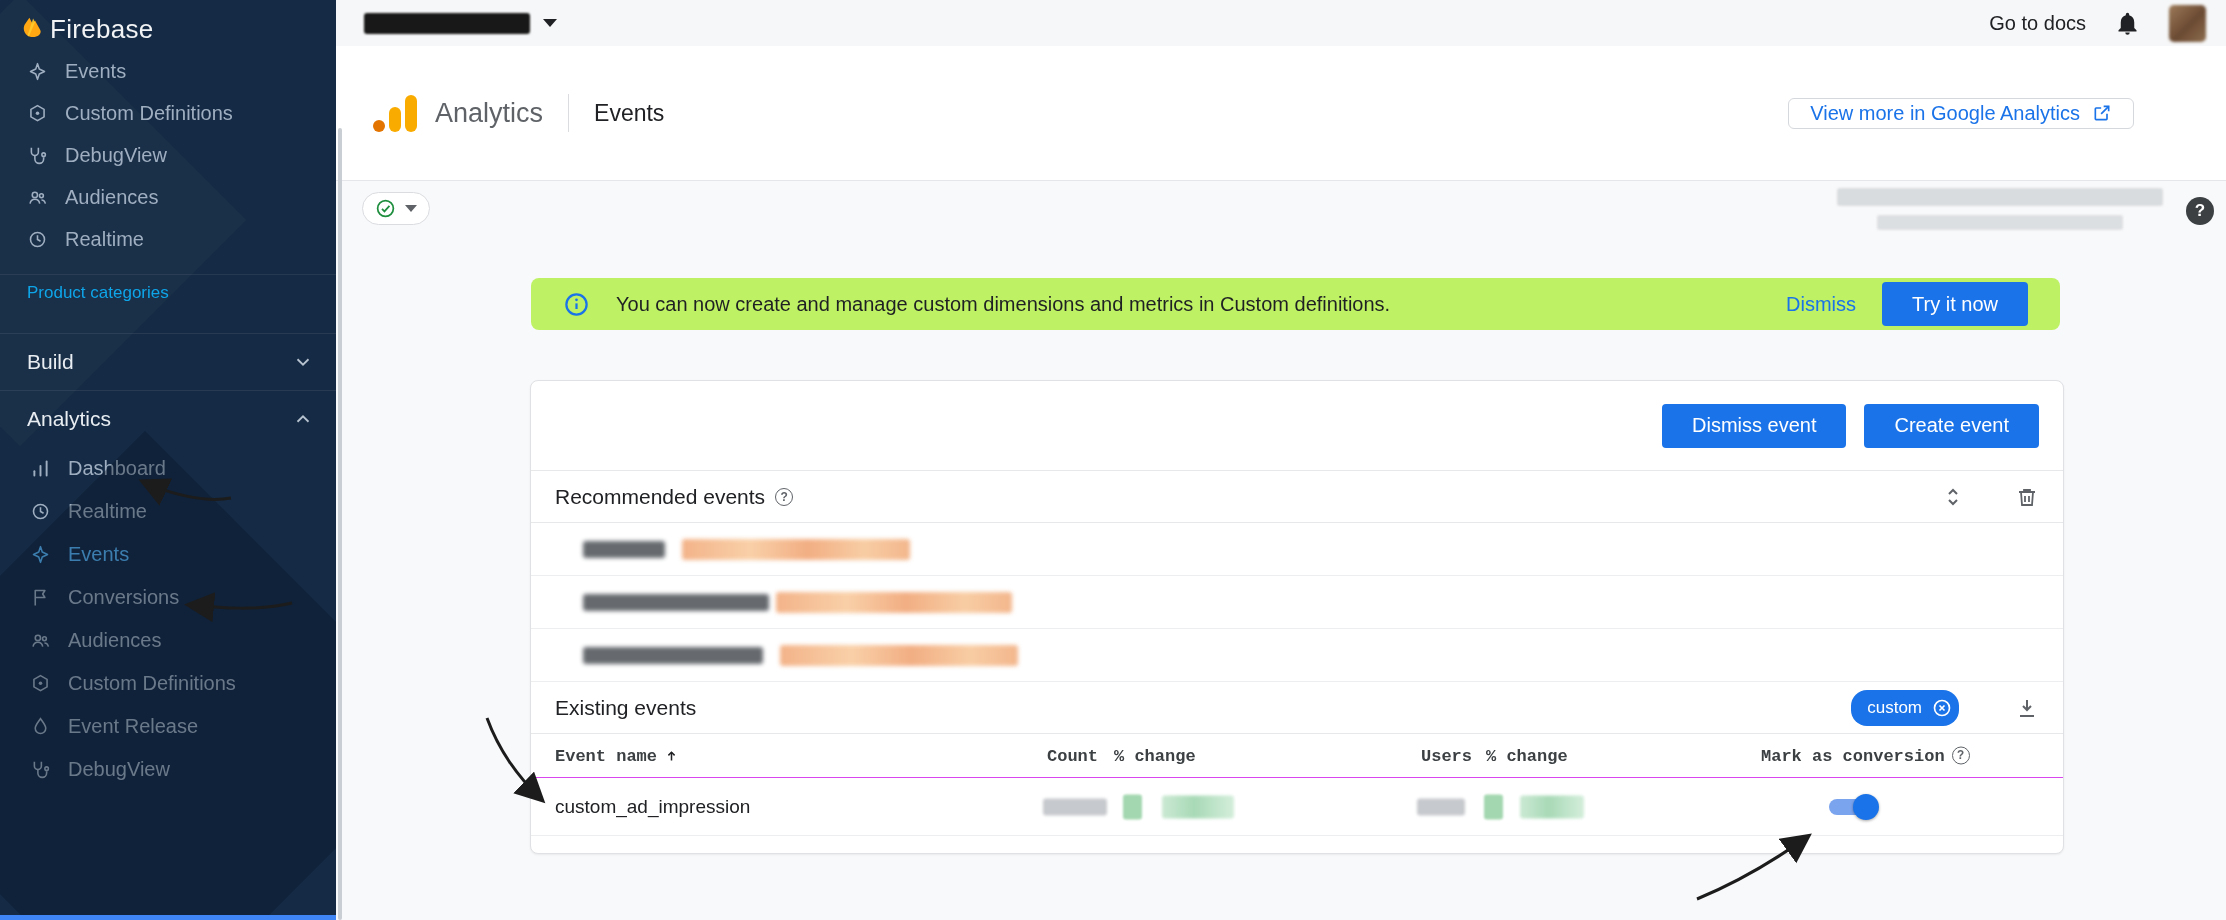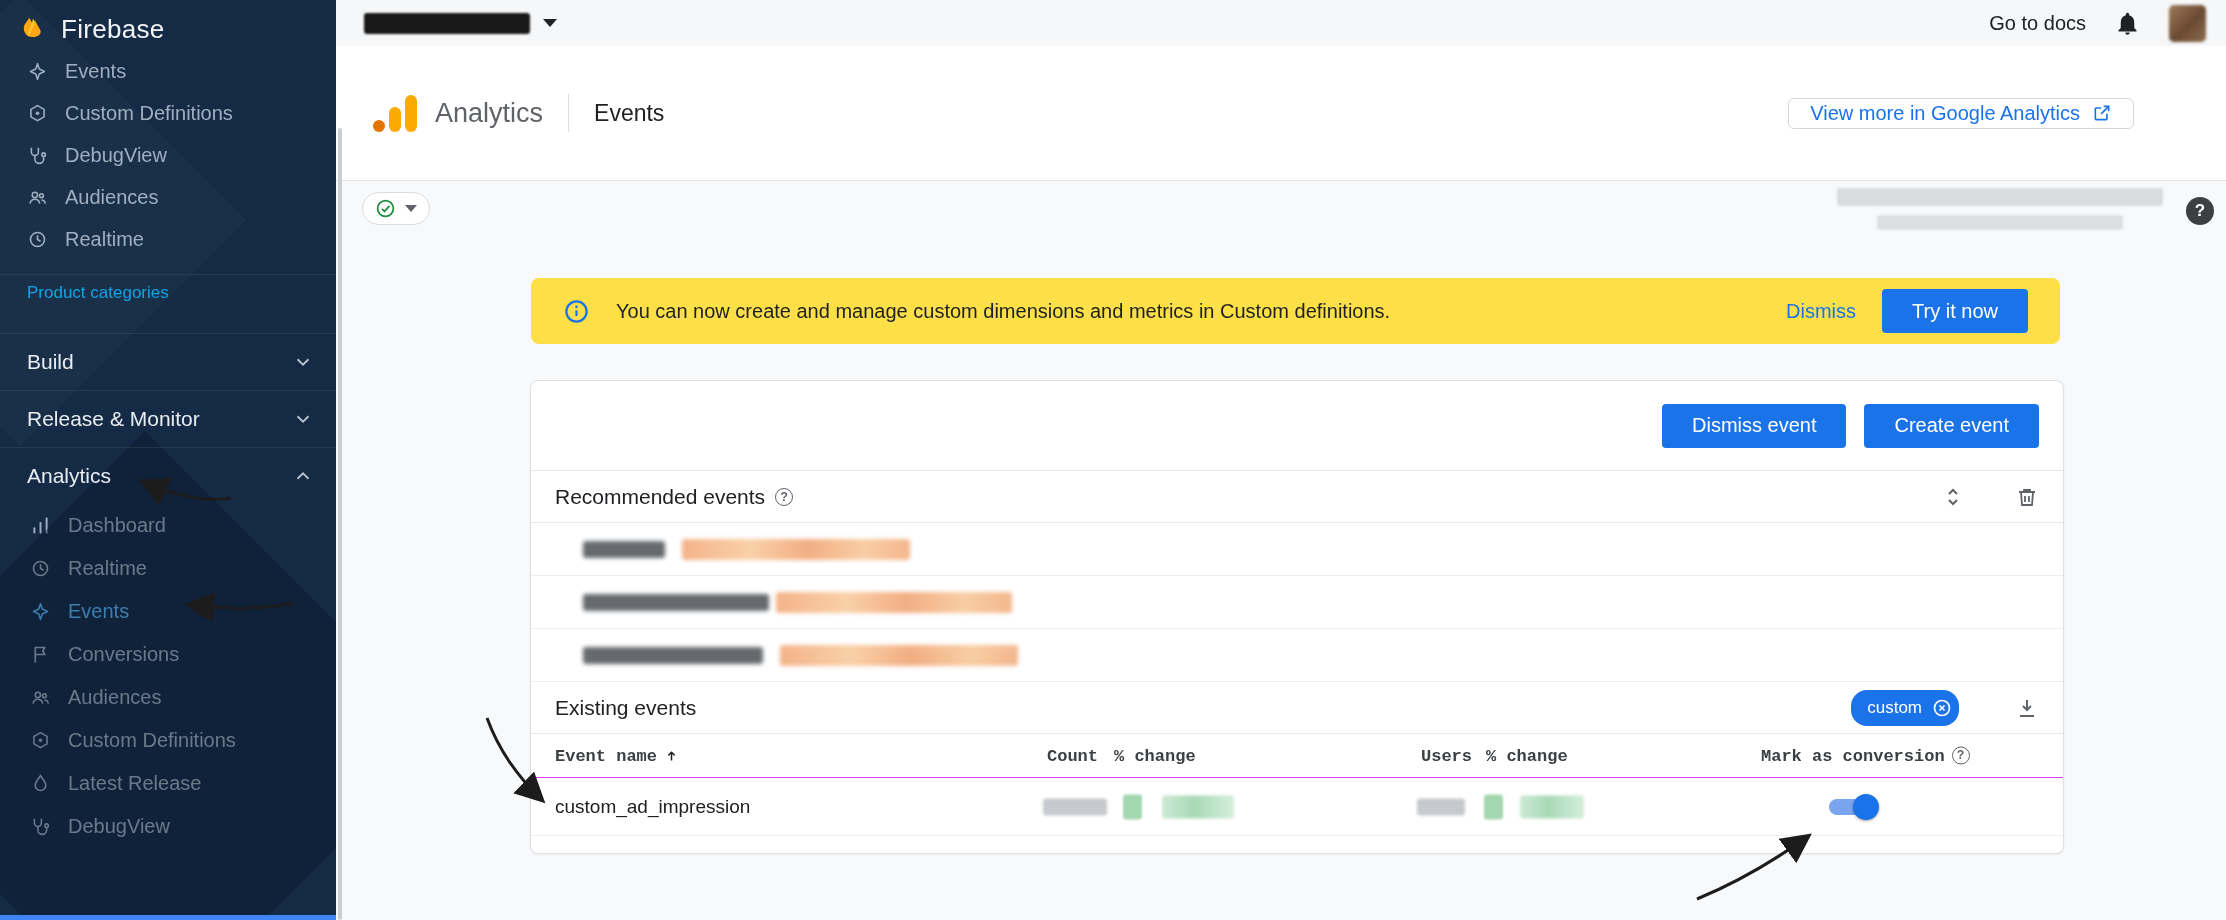--- a/index.html
+++ b/index.html
@@ -5,21 +5,21 @@
   * { margin:0; padding:0; box-sizing:border-box; }
   html,body { background:#e9eaec; }
   body { font-family:"Liberation Sans", sans-serif; }
   .stage { position:relative; width:2226px; height:920px; background:#f8f9fa; overflow:hidden; }
 
   
   .sidebar { position:absolute; left:0; top:0; width:336px; height:920px; background:#152a44; overflow:hidden; z-index:5; }
   .sb-shape { position:absolute; transform:rotate(45deg); }
   .s1 { left:-70px; top:520px; width:430px; height:430px; background:rgba(9,20,36,.35); }
   .s2 { left:-140px; top:60px; width:320px; height:320px; background:rgba(255,255,255,.025); }
-  .brand { position:relative; height:46px; display:flex; align-items:center; gap:11px; padding:12px 0 0 20px; cursor:pointer; }
+  .brand { position:relative; height:46px; display:flex; align-items:center; gap:0; padding:12px 0 0 20px; cursor:pointer; }
   .brand svg { width:30px; height:30px; }
   .brand-name { color:#f1f3f5; font-size:26px; font-weight:500; letter-spacing:.3px; }
   .toplist { position:relative; padding-top:4px; }
   .sb-item { height:42px; display:flex; align-items:center; gap:17px; padding-left:27px; font-size:20px; color:#9fafc1; cursor:pointer; }
   .sb-item .sb-ic { display:inline-flex; width:21px; height:21px; }
   .sb-item .sb-ic svg { width:21px; height:21px; }
   .sublist .sb-item { height:43px; padding-left:30px; }
   .sb-item.selected, .sb-item.selected .sb-ic { color:#57b6f7; }
   .prodcat { position:relative; margin-top:14px; padding:8px 0 10px 27px; font-size:17px; color:#0ea5e9; border-top:1px solid rgba(255,255,255,.07); }
   .section { position:relative; height:57px; display:flex; align-items:center; padding:0 22px 0 27px; font-size:21px; font-weight:500; color:#e8edf2; border-top:1px solid rgba(255,255,255,.08); cursor:pointer; }
@@ -58,21 +58,21 @@
   .filter-chip { position:absolute; left:362px; top:192px; height:33px; display:inline-flex; align-items:center; gap:9px; padding:0 12px; background:#fff; border:1px solid #dadce0; border-radius:17px; cursor:pointer; z-index:2; }
   .check-ic { display:inline-flex; width:21px; height:21px; }
   .check-ic svg { width:21px; height:21px; }
   .mini-caret { width:0; height:0; border-left:6px solid transparent; border-right:6px solid transparent; border-top:7px solid #5f6368; }
   .head-redact { position:absolute; left:1837px; top:188px; width:326px; }
   .hr1 { display:block; width:326px; height:18px; background:#d9dcdf; filter:blur(1.2px); border-radius:3px; }
   .hr2 { display:block; margin:9px 0 0 40px; width:246px; height:15px; background:#dcdfe2; filter:blur(1.2px); border-radius:3px; }
   .help-circle { position:absolute; left:2186px; top:197px; width:28px; height:28px; border-radius:50%; background:#3c4043; color:#fff; font-size:17px; font-weight:700; display:flex; align-items:center; justify-content:center; cursor:pointer; }
 
   
-  .banner { position:absolute; left:531px; top:278px; width:1529px; height:66px; background:#fde047; border-radius:8px; display:flex; align-items:center; padding:0 32px; gap:26px; }
+  .banner { position:absolute; left:531px; top:278px; width:1529px; height:52px; background:#bef264; border-radius:8px; display:flex; align-items:center; padding:0 32px; gap:26px; }
   .info-ic { display:inline-flex; width:27px; height:27px; }
   .info-ic svg { width:27px; height:27px; }
   .banner-msg { font-size:20px; color:#1f2023; }
   .dismiss { margin-left:auto; color:#1a73e8; font-size:20px; font-weight:500; cursor:pointer; }
   .btn-fill { height:44px; padding:0 30px; background:#1a73e8; color:#fff; border:none; border-radius:4px; font-size:20px; font-weight:500; font-family:inherit; cursor:pointer; }
 
   
   .card { position:absolute; left:530px; top:380px; width:1534px; height:474px; background:#fff; border:1px solid #dfe1e5; border-radius:8px; overflow:hidden; box-shadow:0 1px 2px rgba(60,64,67,.08); }
   .crow { position:relative; display:flex; align-items:center; }
   .row-actions { height:90px; justify-content:flex-end; gap:18px; padding-right:24px; border-bottom:1px solid #e6e8ea; }
@@ -180,28 +180,20 @@
 
     <div class="section mt20">
       <span>Build</span>
       <span class="chev">
           <svg viewBox="0 0 24 24" fill="none" stroke="currentColor" stroke-width="2">
             <path d="M6 9l6 6 6-6"></path>
           </svg>
         </span>
     </div>
     <div class="section">
-      <span>Release &amp; Monitor</span>
-      <span class="chev">
-          <svg viewBox="0 0 24 24" fill="none" stroke="currentColor" stroke-width="2">
-            <path d="M6 9l6 6 6-6"></path>
-          </svg>
-        </span>
-    </div>
-    <div class="section">
       <span>Analytics</span>
       <span class="chev">
           <svg viewBox="0 0 24 24" fill="none" stroke="currentColor" stroke-width="2">
             <path d="M6 15l6-6 6 6"></path>
           </svg>
         </span>
     </div>
 
     <nav class="sublist">
       <div class="sb-item">
@@ -258,21 +250,21 @@
             </svg>
           </span>
         <span>Custom Definitions</span>
       </div>
       <div class="sb-item">
         <span class="sb-ic">
             <svg viewBox="0 0 24 24" fill="none" stroke="currentColor" stroke-width="1.8">
               <path d="M12 3c3 4.5 6 7.6 6 11a6 6 0 0 1-12 0c0-3.4 3-6.5 6-11z"></path>
             </svg>
           </span>
-        <span>Latest Release</span>
+        <span>Event Release</span>
       </div>
       <div class="sb-item">
         <span class="sb-ic">
             <svg viewBox="0 0 24 24" fill="none" stroke="currentColor" stroke-width="1.8">
               <path d="M5 3v5a4 4 0 0 0 8 0V3"></path>
               <path d="M9 12v4a5 5 0 0 0 10 0v-2"></path>
               <circle cx="19" cy="11" r="2"></circle>
             </svg>
           </span>
         <span>DebugView</span>

